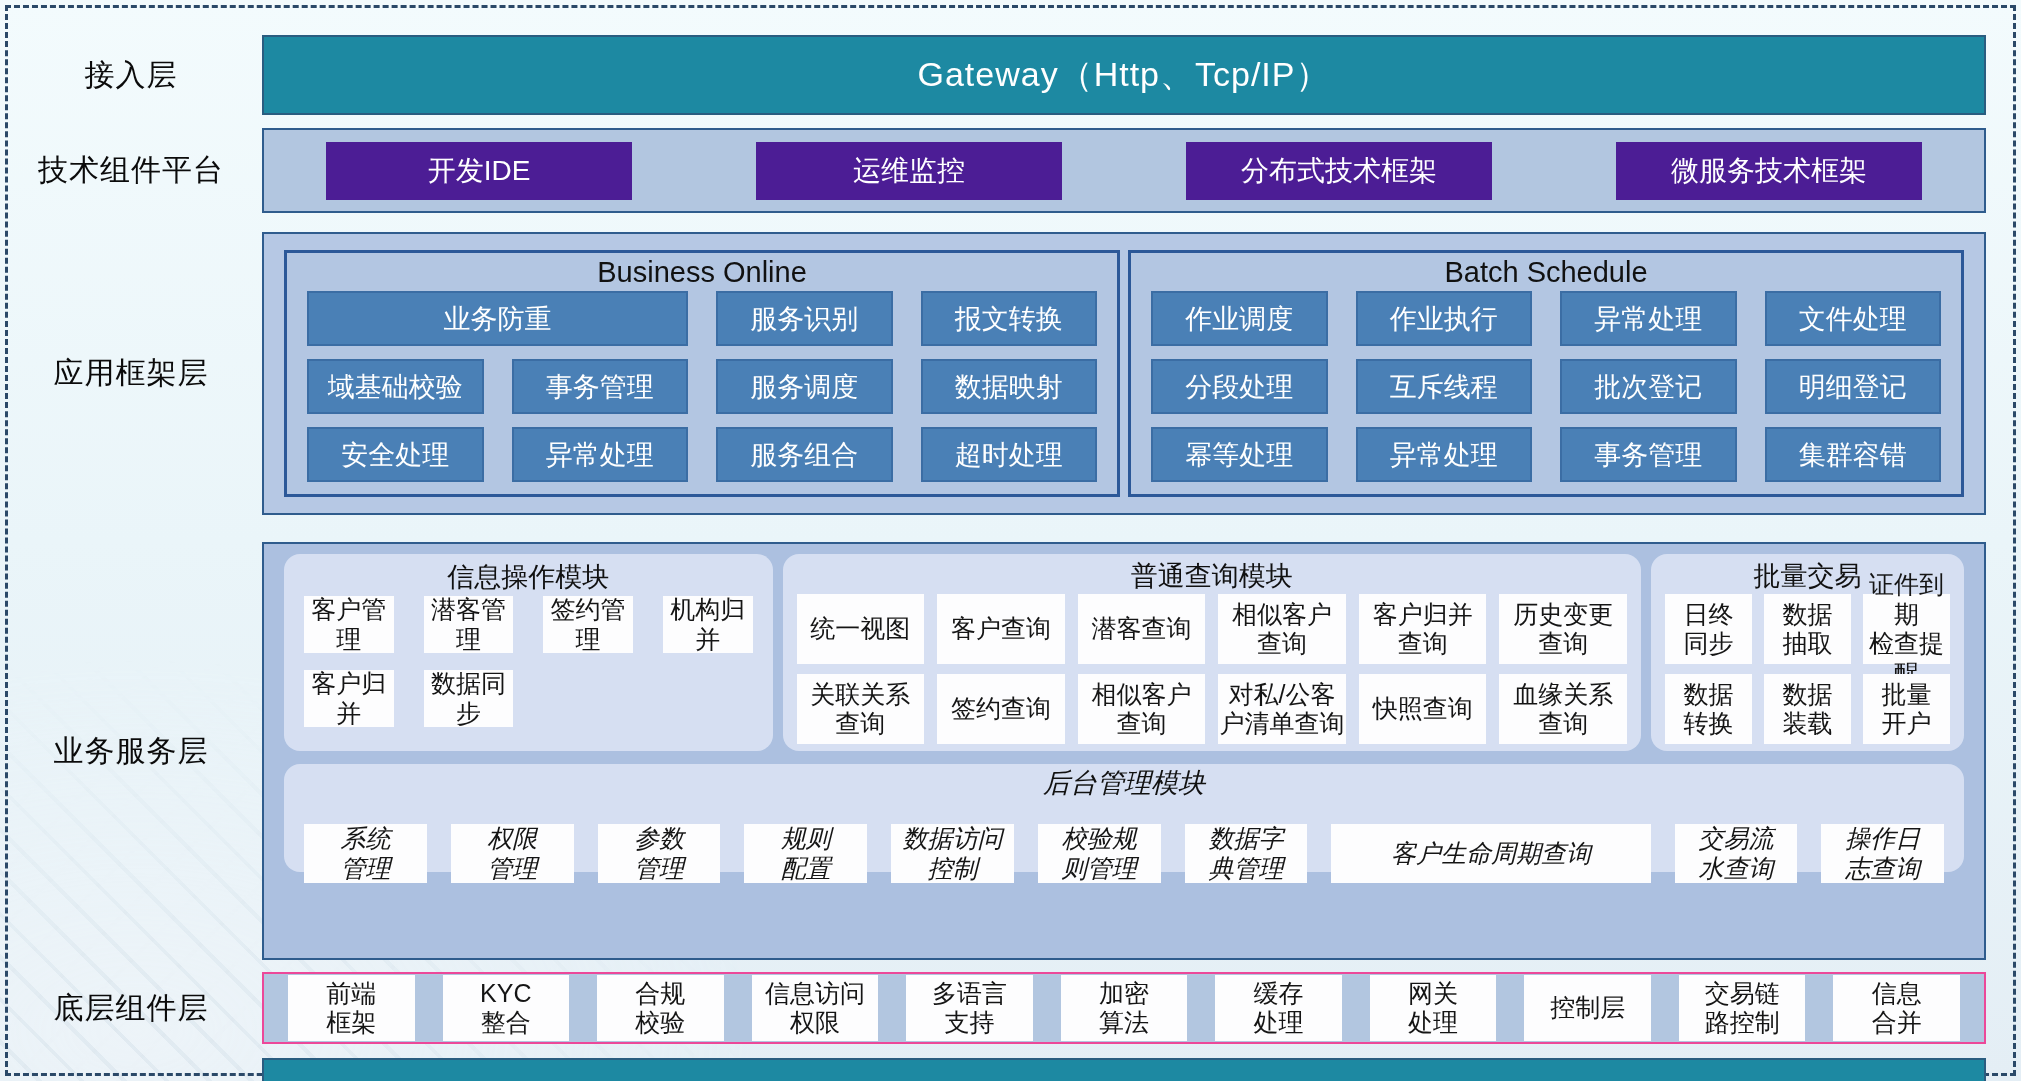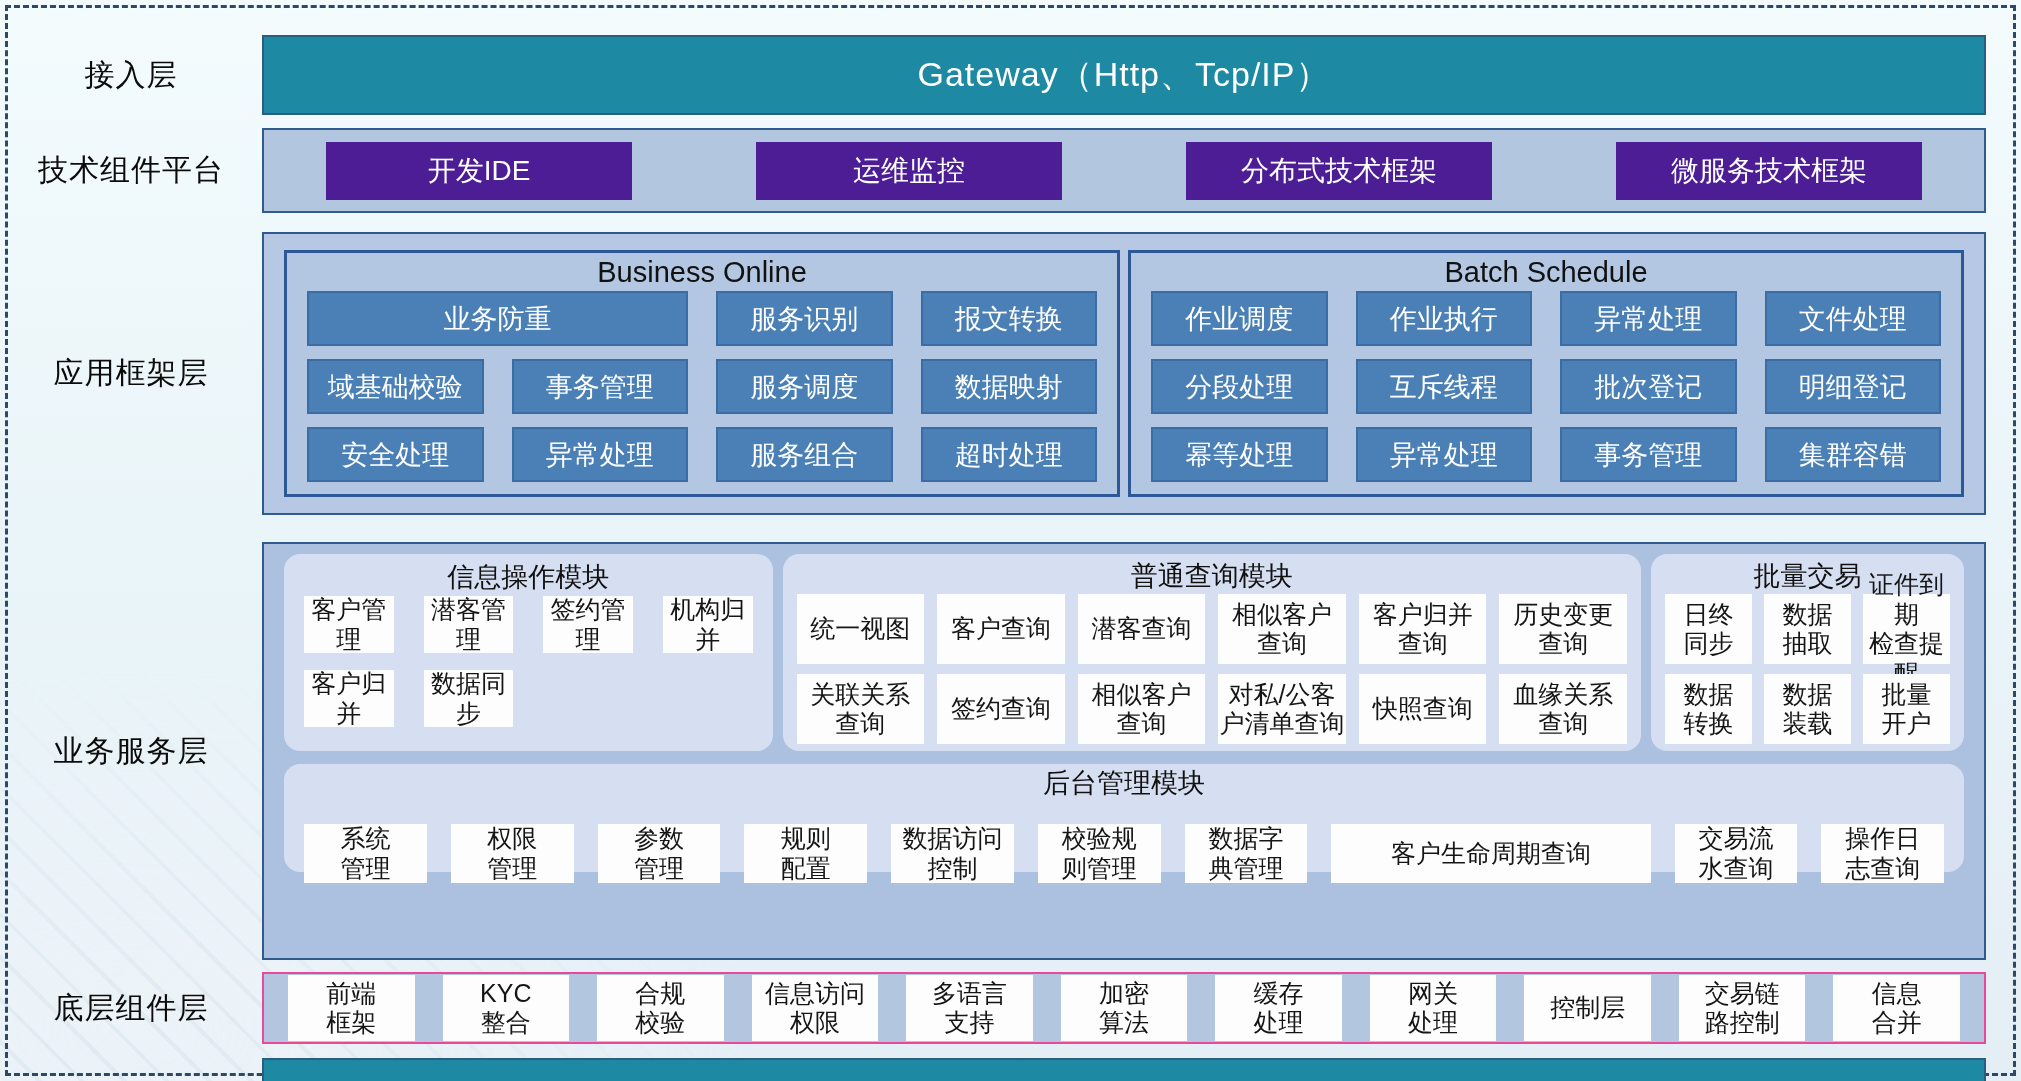--- a/index.html
+++ b/index.html
@@ -58,21 +58,21 @@
   .p-info{flex:4.88 1 0%;}
   .p-query{flex:8.8 1 0%;}
   .p-batch{flex:3.02 1 0%;}
   .grid{display:grid;flex:1;}
   .g-info{grid-template-columns:repeat(4,1fr);gap:17px 30px;grid-auto-rows:57px;padding:0 6px;}
   .g-query{grid-template-columns:repeat(6,1fr);gap:10px 13px;grid-auto-rows:70px;}
   .g-batch{grid-template-columns:repeat(3,1fr);gap:10px 12px;grid-auto-rows:70px;}
   .wbox{background:#fdfdfe;color:#151515;font-size:25px;line-height:1.18;
         display:flex;align-items:center;justify-content:center;text-align:center;
         white-space:pre-line;box-sizing:border-box;}
-  .p-admin{height:108px;padding:2px 20px 12px;}
+  .p-admin{height:108px;padding:2px 20px 12px;font-style:italic;}
   .p-admin .panel-title{height:34px;}
   .hrow{display:flex;gap:24px;flex:1;margin-top:24px;}
   .hrow .wbox{flex:1 1 0%;}
 
   
   .baserow{height:72px;background:#b2c6e0;border:2px solid #ec4899;
            display:flex;gap:28px;align-items:center;padding:0 24px;box-sizing:border-box;}
   .baserow .wbox{flex:1 1 0%;height:66px;}
 
   .mt13{margin-top:13px}.mt19{margin-top:19px}.mt27{margin-top:27px}

